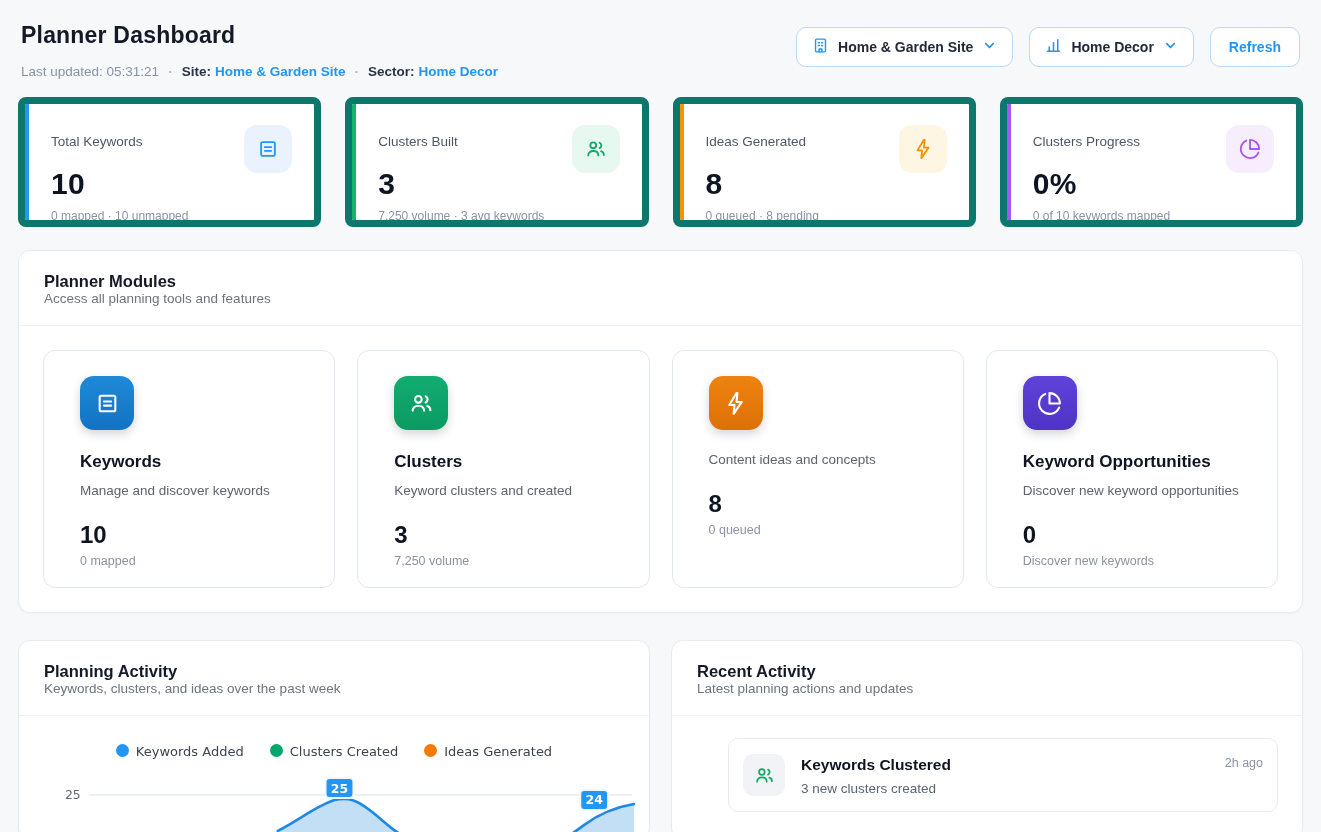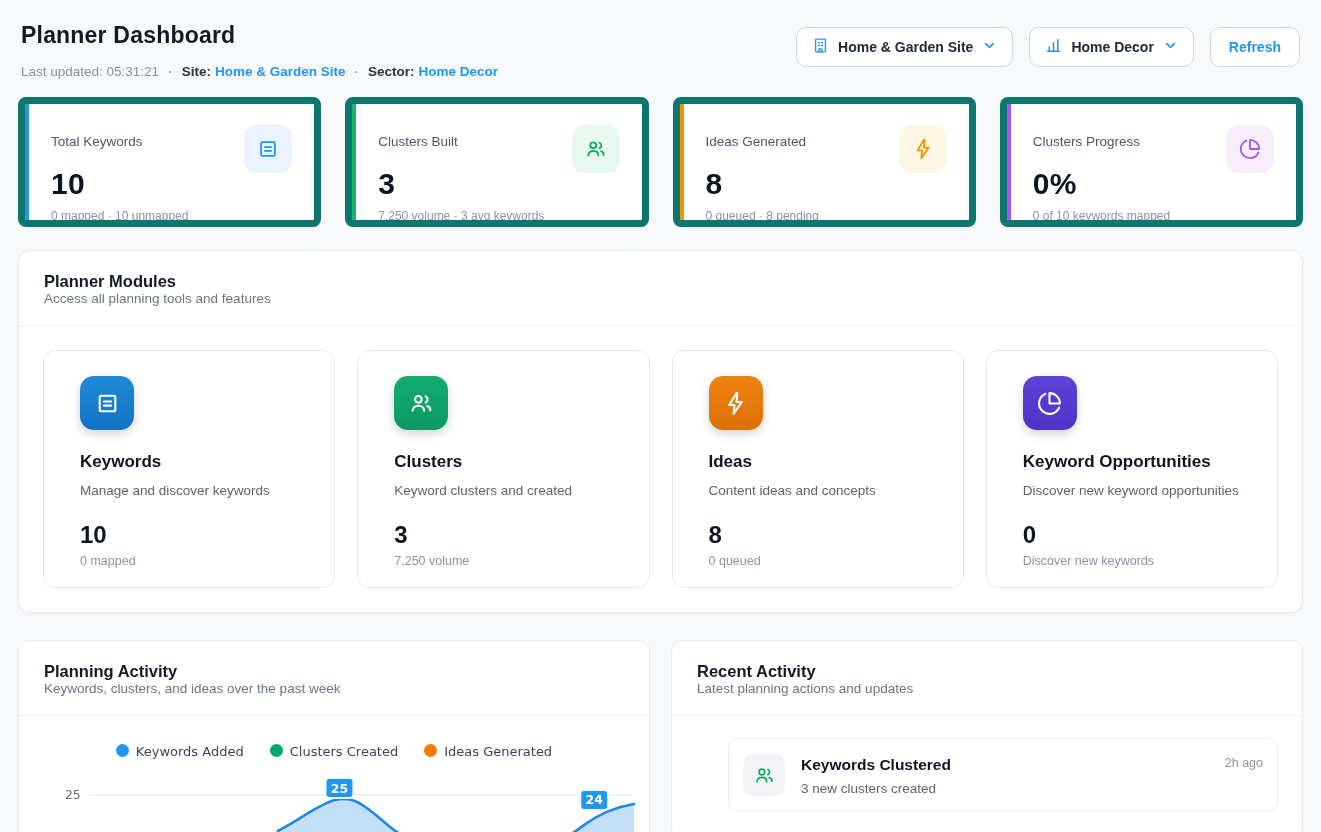--- a/index.html
+++ b/index.html
@@ -239,21 +239,20 @@
         <div class="module-value">3</div>
         <div class="module-sub">7,250 volume</div>
       </div>
 
       <div class="module-card t-orange">
         <div class="module-tile">
           <svg width="25" height="25" viewBox="0 0 24 24" fill="none" stroke="#ffffff" stroke-width="2" stroke-linecap="round" stroke-linejoin="round">
               <polygon points="13 2 6 13.5 11 13.5 10.2 22 18 10.5 13 10.5 13.8 2"></polygon>
             </svg>
         </div>
-        <div class="module-title">Ideas</div>
         <div class="module-desc">Content ideas and concepts</div>
         <div class="module-value">8</div>
         <div class="module-sub">0 queued</div>
       </div>
 
       <div class="module-card t-purple">
         <div class="module-tile">
           <svg width="25" height="25" viewBox="0 0 24 24" fill="none" stroke="#ffffff" stroke-width="2" stroke-linecap="round" stroke-linejoin="round">
               <path d="M21.2 15.9A10 10 0 1 1 8 2.8"></path>
               <path d="M22 12A10 10 0 0 0 12 2v10z"></path>

